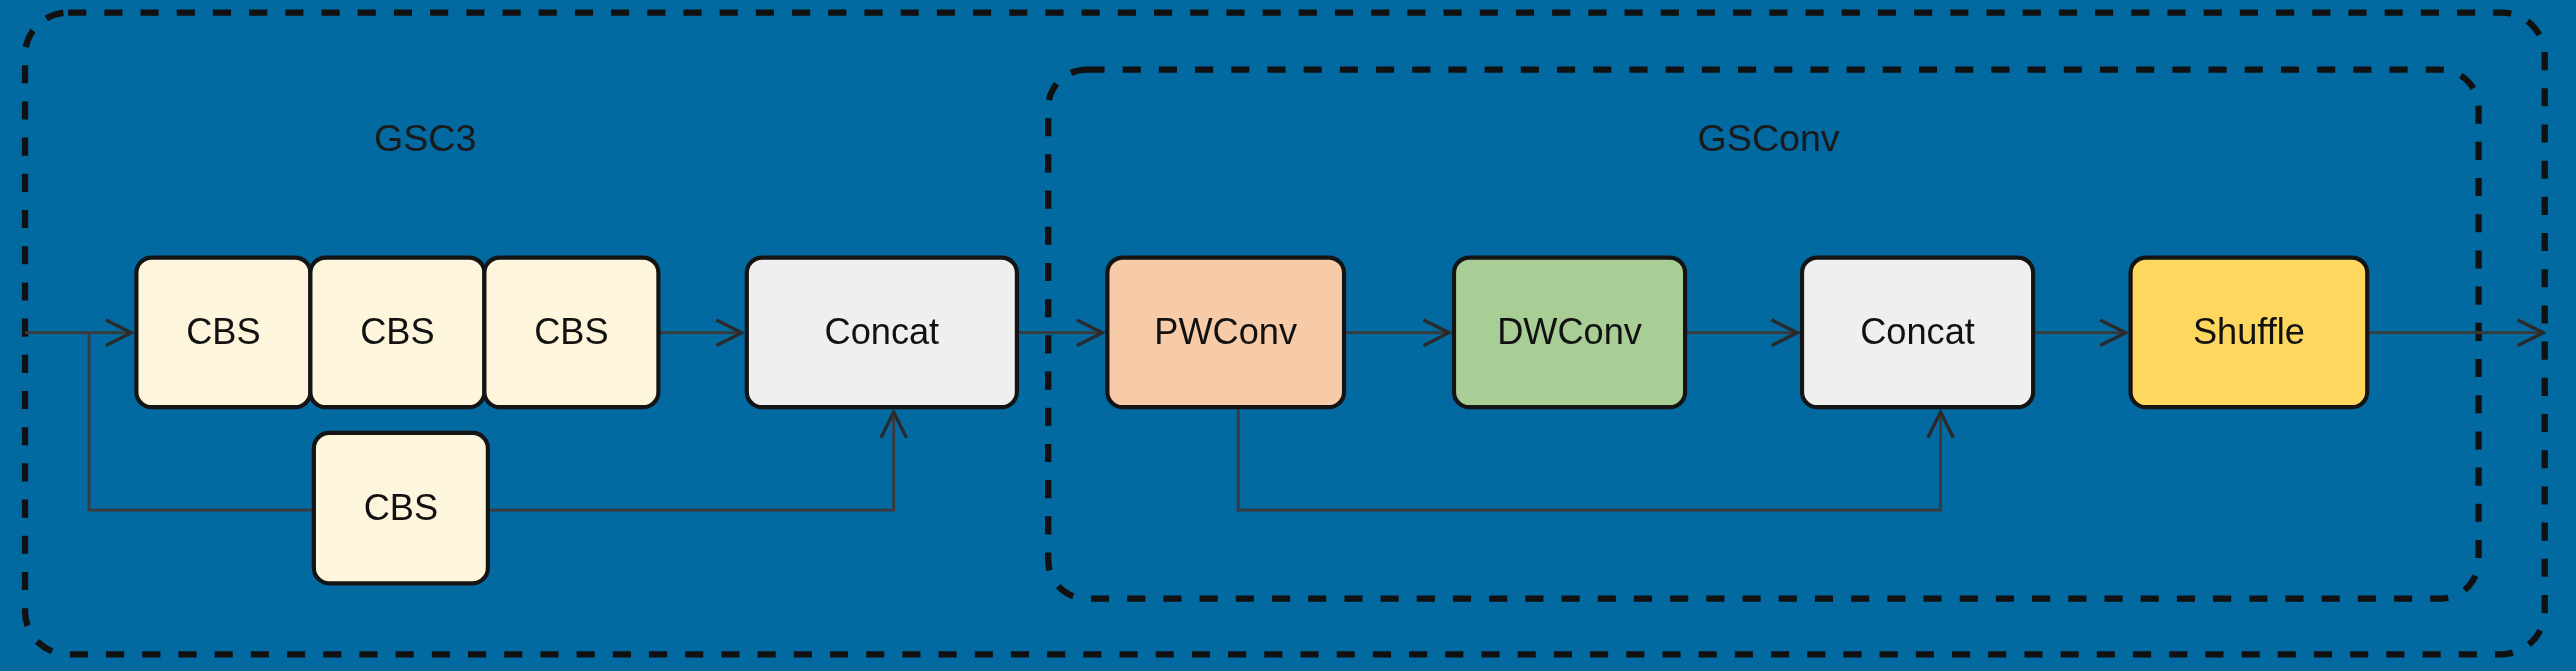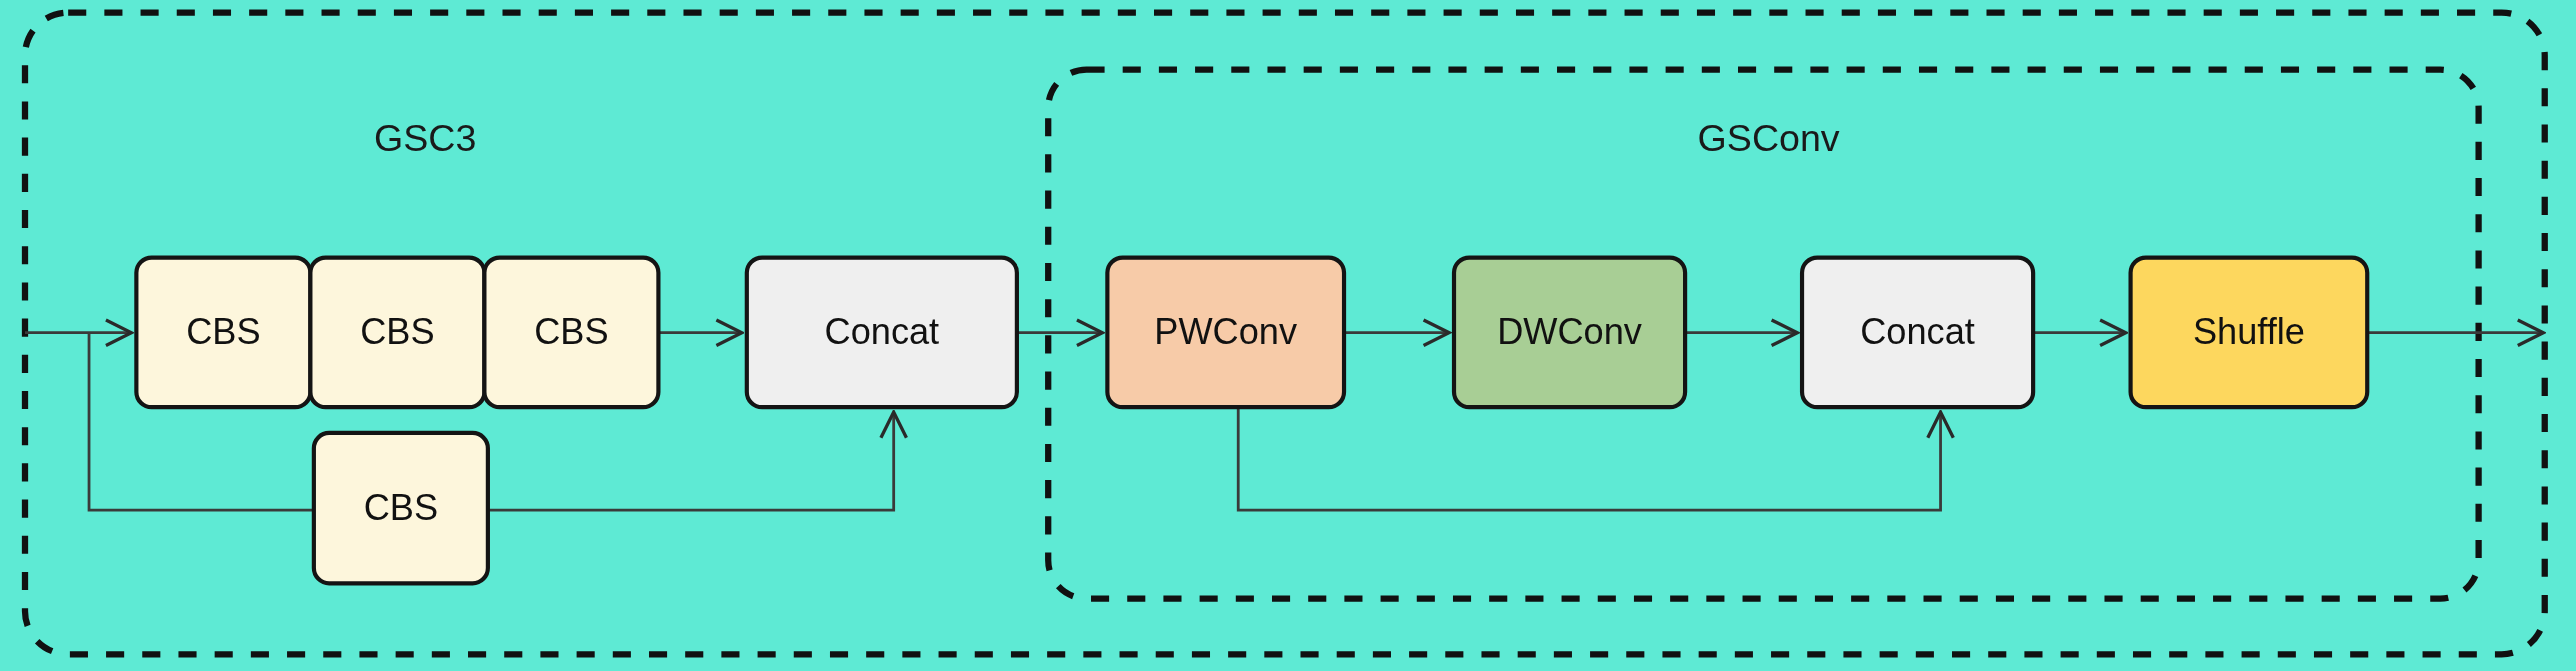--- a/index.html
+++ b/index.html
@@ -1,18 +1,18 @@
 <!DOCTYPE html>
 <html style="font-size:11px"><head>
 <meta charset="utf-8">
 <style>
   html,body{margin:0;padding:0;background:#ffffff;}
   body{width:2576px;height:671px;overflow:hidden;
        font-family:"Liberation Sans","DejaVu Sans",sans-serif;}
-  #stage{position:relative;width:2576px;height:671px;background:#5eead4;}
+  #stage{position:relative;width:2576px;height:671px;background:#0369a1;}
   #stage svg{position:absolute;left:0;top:0;width:2576px;height:671px;}
   .grp-label{fill:#1a1a1a;font-size:54px;font-family:"Liberation Sans","DejaVu Sans",sans-serif;
              text-anchor:middle;dominant-baseline:middle;}
   .node-label{fill:#111111;font-size:52px;font-family:"Liberation Sans","DejaVu Sans",sans-serif;
               text-anchor:middle;dominant-baseline:middle;}
 </style>
 </head>
 <body>
 
 <div id="stage">

